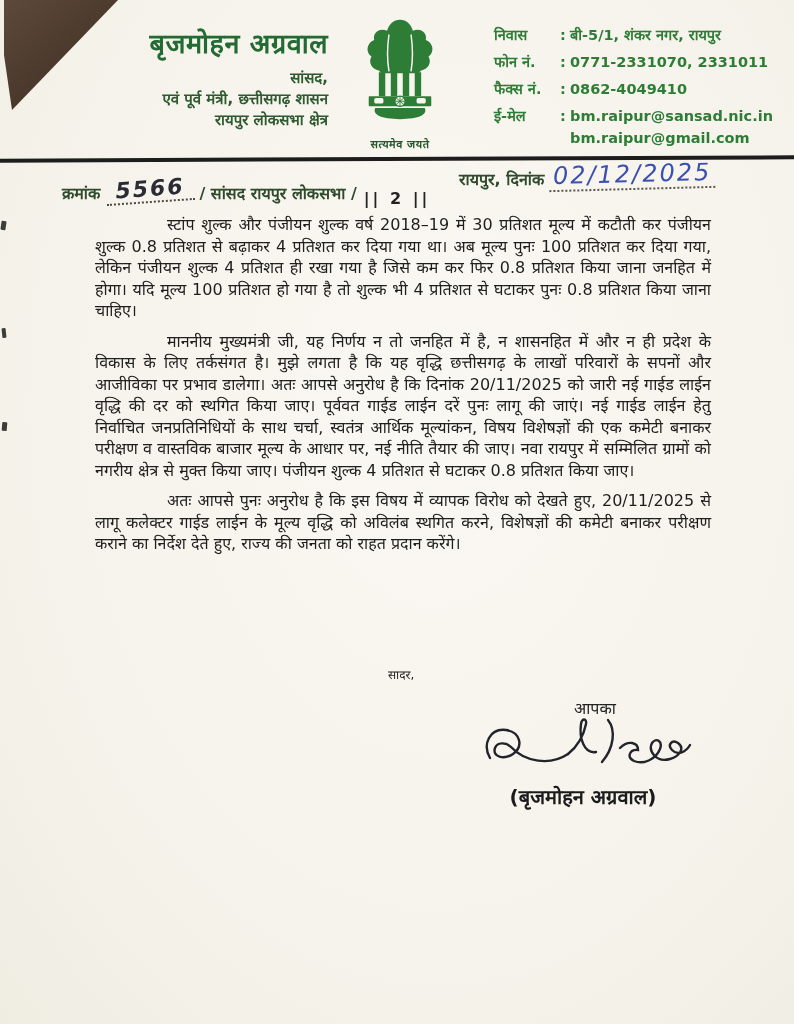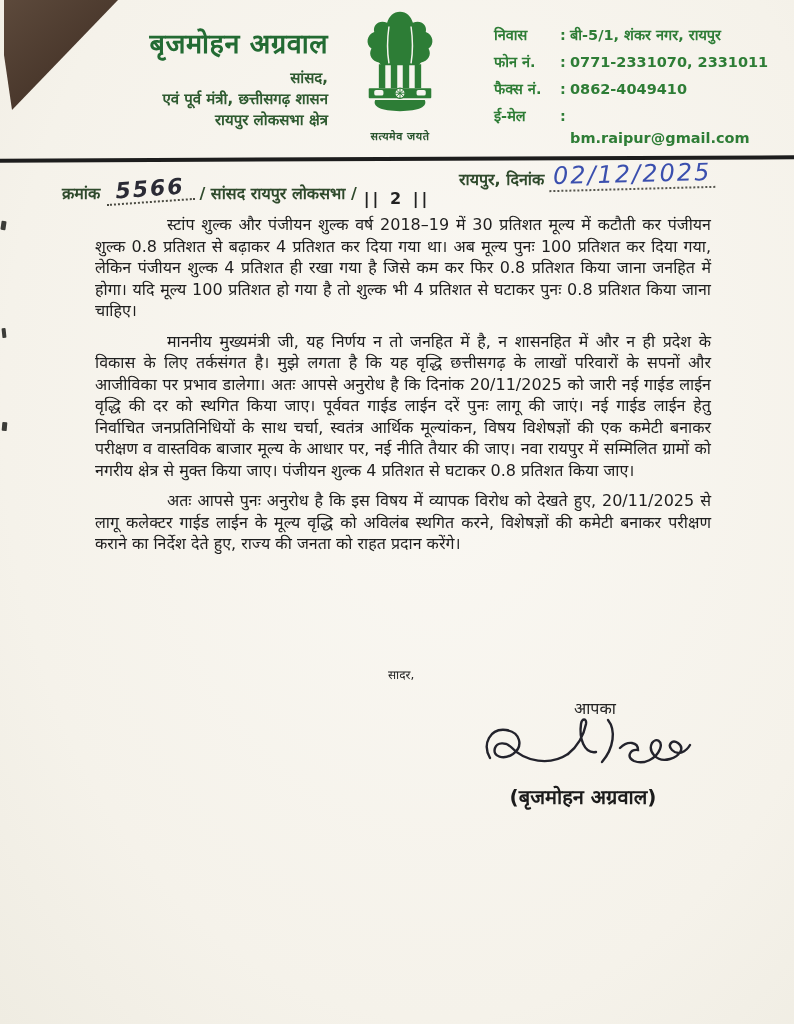--- a/index.html
+++ b/index.html
@@ -16,21 +16,21 @@
     position:absolute; top:0; left:0; width:120px; height:114px;
     clip-path: polygon(4px 0, 118px 0, 12px 110px, 4px 55px);
     background: linear-gradient(140deg,#5d4a3c 0%, #4a382c 55%, #382a22 100%);
   }
   
   .lh-left { position:absolute; left:52px; top:24px; width:276px; text-align:right; }
   .lh-name { font-size:27px; font-weight:bold; color:#236b33; letter-spacing:.5px; }
   .lh-sub  { font-size:15px; font-weight:bold; color:#2e5a30; line-height:21px; }
   .lh-sub.first { margin-top:7px; }
   
-  .emblem { position:absolute; left:352px; top:8px; width:96px; text-align:center; }
+  .emblem { position:absolute; left:352px; top:16px; width:96px; text-align:center; }
   .emblem svg { display:block; margin:0 auto; }
   .motto { font-size:11px; font-weight:bold; color:#28542c; margin-top:2px; letter-spacing:.5px; }
   
   .lh-right { position:absolute; left:494px; top:22px; width:292px; color:#2e7d36; font-weight:bold; font-size:14.5px; }
   .contact-row { display:flex; line-height:27px;align-items:center; }
   .contact-label { width:62px; flex:0 0 62px; }
   .contact-colon { width:14px; flex:0 0 14px; text-align:center; }
   .contact-value { flex:1; }
   .contact-row.email2 .contact-label, .contact-row.email2 .contact-colon { visibility:hidden; }
   .contact-row.email2 { line-height:22px; margin-top:-3px; }
@@ -122,20 +122,21 @@
       <span class="contact-value">0771-2331070, 2331011</span>
     </div>
     <div class="contact-row">
       <span class="contact-label">फैक्स नं.</span>
       <span class="contact-colon">:</span>
       <span class="contact-value">0862-4049410</span>
     </div>
     <div class="contact-row">
       <span class="contact-label">ई-मेल</span>
       <span class="contact-colon">:</span>
+      <span class="contact-value">bm.raipur@sansad.nic.in</span>
     </div>
     <div class="contact-row email2">
       <span class="contact-label"></span>
       <span class="contact-colon"></span>
       <span class="contact-value">bm.raipur@gmail.com</span>
     </div>
   </div>
 
   <div class="rule"></div>
 

